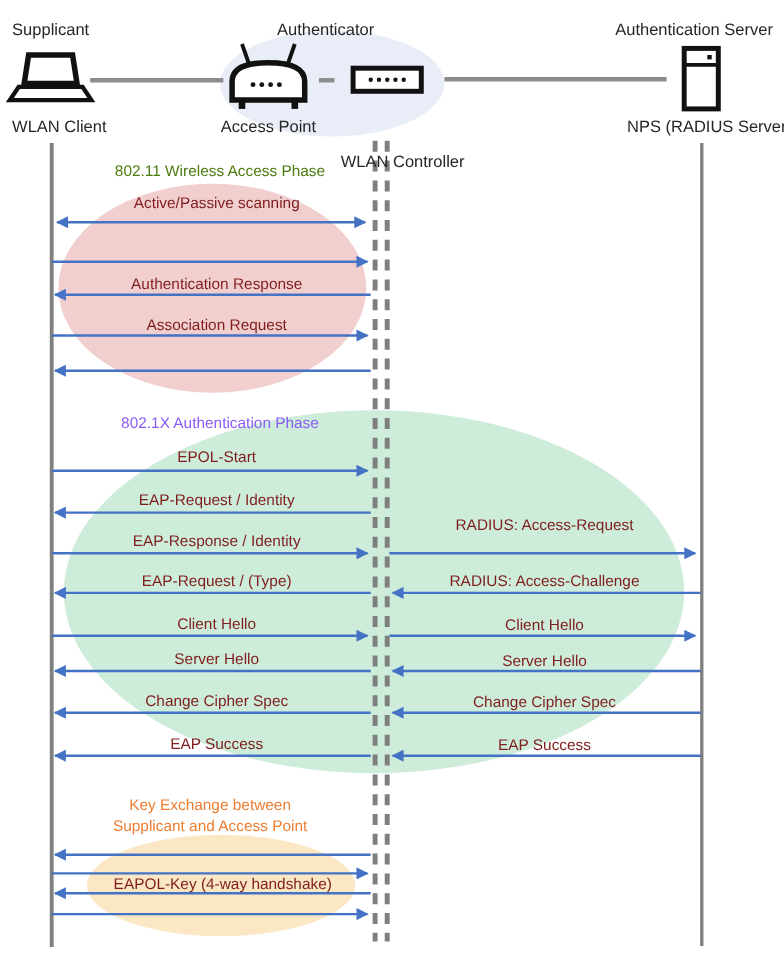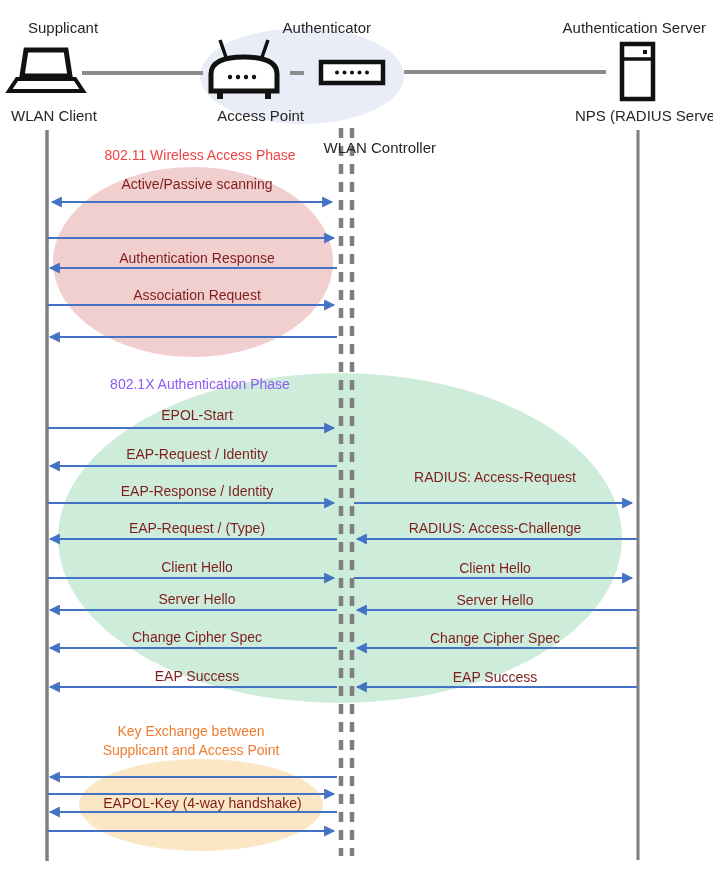--- a/index.html
+++ b/index.html
@@ -1,22 +1,22 @@
 <!DOCTYPE html>
 <html><head>
 <meta charset="utf-8">
 <style>
   html,body{margin:0;padding:0;background:#fff;}
   #canvas{position:relative;width:713px;height:875px;background:#fff;overflow:hidden;
           font-family:"Liberation Sans",sans-serif;}
   #diagram-svg{position:absolute;left:0;top:0;}
   .lbl{position:absolute;font-size:14px;color:#7f1d1d;text-align:center;white-space:nowrap;line-height:18px;}
-  .hdr{position:absolute;font-size:15px;color:#262626;text-align:right;white-space:nowrap;}
+  .hdr{position:absolute;font-size:15px;color:#262626;text-align:center;white-space:nowrap;}
   .hdr.la{text-align:left;}
-  .ptitle-red{color:#ef4444;}
+  .ptitle-red{color:#4d7c0f;}
   .ptitle-green{color:#8b5cf6;}
   .ptitle-orange{color:#ED7D31;}
   .arrow{stroke:#4472C4;stroke-width:2.2;fill:none;}
   .lifeline{stroke:#7f7f7f;}
   .connector{stroke:#8c8c8c;stroke-width:4;}
   .icon{stroke:#111;fill:#fff;}
 </style>
 </head>
 <body>
 
@@ -99,21 +99,21 @@
     <line class="arrow" x1="637" y1="610" x2="357" y2="610" marker-end="url(#ah-end)"></line>
     <line class="arrow" x1="637" y1="648" x2="357" y2="648" marker-end="url(#ah-end)"></line>
     <line class="arrow" x1="637" y1="687" x2="357" y2="687" marker-end="url(#ah-end)"></line>
 
     <line class="arrow" x1="337" y1="777" x2="50" y2="777" marker-end="url(#ah-end)"></line>
     <line class="arrow" x1="47" y1="794" x2="334" y2="794" marker-end="url(#ah-end)"></line>
     <line class="arrow" x1="337" y1="812" x2="50" y2="812" marker-end="url(#ah-end)"></line>
     <line class="arrow" x1="47" y1="831" x2="334" y2="831" marker-end="url(#ah-end)"></line>
   </svg>
 
-  <div class="hdr la" style="left:11px;top:19px;margin-left:17px;">Supplicant</div>
+  <div class="hdr la" style="left:11px;top:19px;">Supplicant</div>
   <div class="hdr" style="left:221px;top:19px;width:150px;">Authenticator</div>
   <div class="hdr" style="left:556px;top:19px;width:150px;">Authentication Server</div>
 
   <div class="hdr la" style="left:11px;top:107px;">WLAN Client</div>
   <div class="hdr" style="left:184px;top:107px;width:120px;">Access Point</div>
   <div class="hdr" style="left:296px;top:107px;width:140px;margin-top:32px;">WLAN Controller</div>
   <div class="hdr" style="left:565px;top:107px;width:160px;">NPS (RADIUS Server)</div>
 
   <div class="lbl ptitle-red" style="left:58px;top:146px;width:284px;">802.11 Wireless Access Phase</div>
   <div class="lbl" style="left:52px;top:175px;width:290px;">Active/Passive scanning</div>

